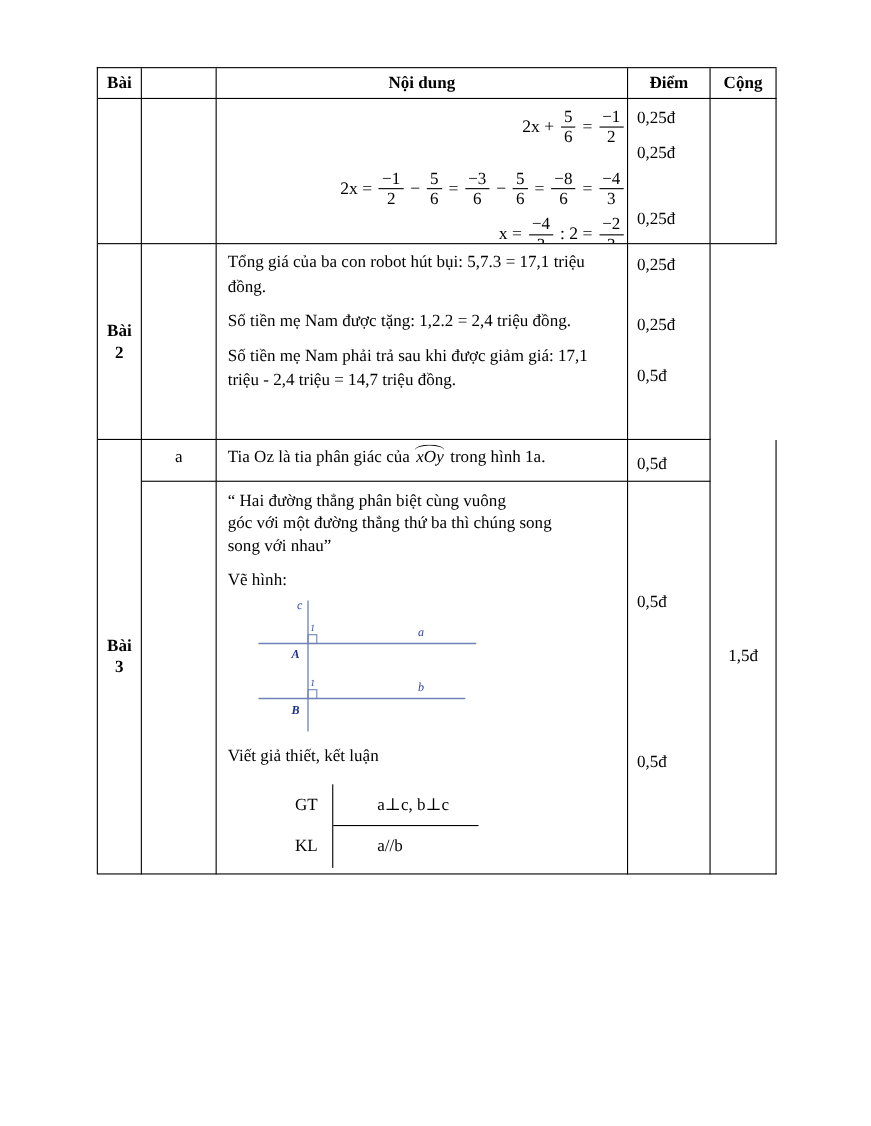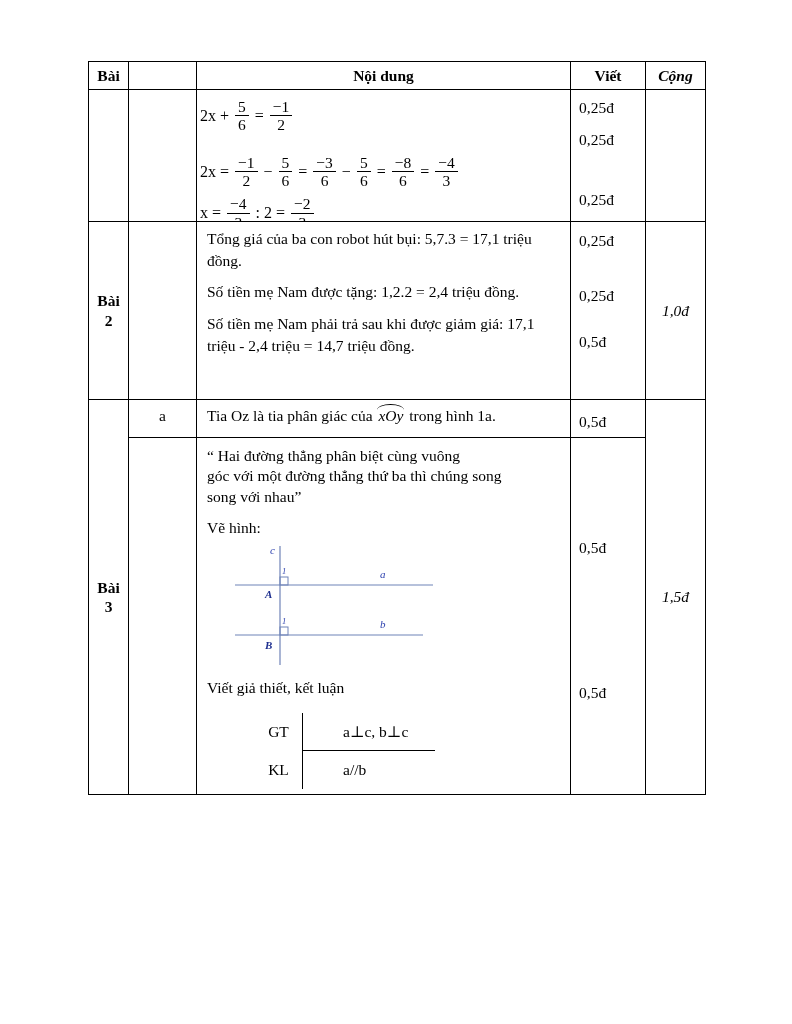--- a/index.html
+++ b/index.html
@@ -12,36 +12,36 @@
   .tbl {
     position:absolute; left:88px; top:61px; width:618px;
     border-top:1px solid #000; border-left:1px solid #000;
   }
   .row { display:flex; }
   .cell { border-right:1px solid #000; border-bottom:1px solid #000; overflow:hidden; }
   .c1 { width:40px; }
   .c2 { width:68px; }
   .c3 { width:374px; }
   .c4 { width:75px; }
-  .c5 { width:60px;font-style:italic; }
+  .c5 { width:60px; }
   .hdr .cell {
     height:28px; font-weight:bold; display:flex;
     align-items:center; justify-content:center;
   }
   .bai-cell {
     display:flex; align-items:center; justify-content:center;
     font-weight:bold; text-align:center; white-space:pre-line; line-height:1.25;
   }
   .cong-cell { display:flex; align-items:center; justify-content:center; }
   .pts { display:flex; flex-direction:column; padding-left:8px; }
   .pt { line-height:19px; }
 
   
   .r1 { height:132px; }
-  .r1 .c3 { display:flex; flex-direction:column; align-items:flex-start; }
+  .r1 .c3 { display:flex; flex-direction:column; align-items:flex-end; }
   .eq { display:flex; align-items:center; justify-content:center; font-size:16px; }
   .eq > span { margin:0 3px; }
   .eq1 { margin-top:8px; }
   .eq2 { margin-top:20px; }
   .eq3 { margin-top:6px; }
   .frac { display:inline-flex; flex-direction:column; text-align:center; line-height:1.12; font-size:15.5px; }
   .frac .num { border-bottom:1px solid #000; padding:0 3px; display:block; }
   .frac .den { padding:0 3px; display:block; }
   .r1 .pt1 { margin-top:8px; }
   .r1 .pt2 { margin-top:13px; }
@@ -93,21 +93,21 @@
 </style>
 </head>
 <body>
 
 <div class="tbl">
 
   <div class="row hdr">
     <div class="cell c1">Bài</div>
     <div class="cell c2"></div>
     <div class="cell c3">Nội dung</div>
-    <div class="cell c4">Viết</div>
+    <div class="cell c4">Điểm</div>
     <div class="cell c5">Cộng</div>
   </div>
 
   <div class="row r1">
     <div class="cell c1"></div>
     <div class="cell c2"></div>
     <div class="cell c3">
       <div class="eq eq1">
         <span>2x +</span>
         <span class="frac">
@@ -180,21 +180,20 @@
     <div class="cell c3">
       <p>Tổng giá của ba con robot hút bụi: 5,7.3 = 17,1 triệu đồng.</p>
       <p>Số tiền mẹ Nam được tặng: 1,2.2 = 2,4 triệu đồng.</p>
       <p>Số tiền mẹ Nam phải trả sau khi được giảm giá: 17,1 triệu - 2,4 triệu = 14,7 triệu đồng.</p>
     </div>
     <div class="cell c4 pts">
       <div class="pt pt1">0,25đ</div>
       <div class="pt pt2">0,25đ</div>
       <div class="pt pt3">0,5đ</div>
     </div>
-    <div class="cell c5 cong-cell">1,0đ</div>
   </div>
 
   <div class="r3">
     <div class="cell c1 bai-cell">Bài
 3</div>
     <div class="r3mid">
 
       <div class="sr sra">
         <div class="cell c2">a</div>
         <div class="cell c3">

